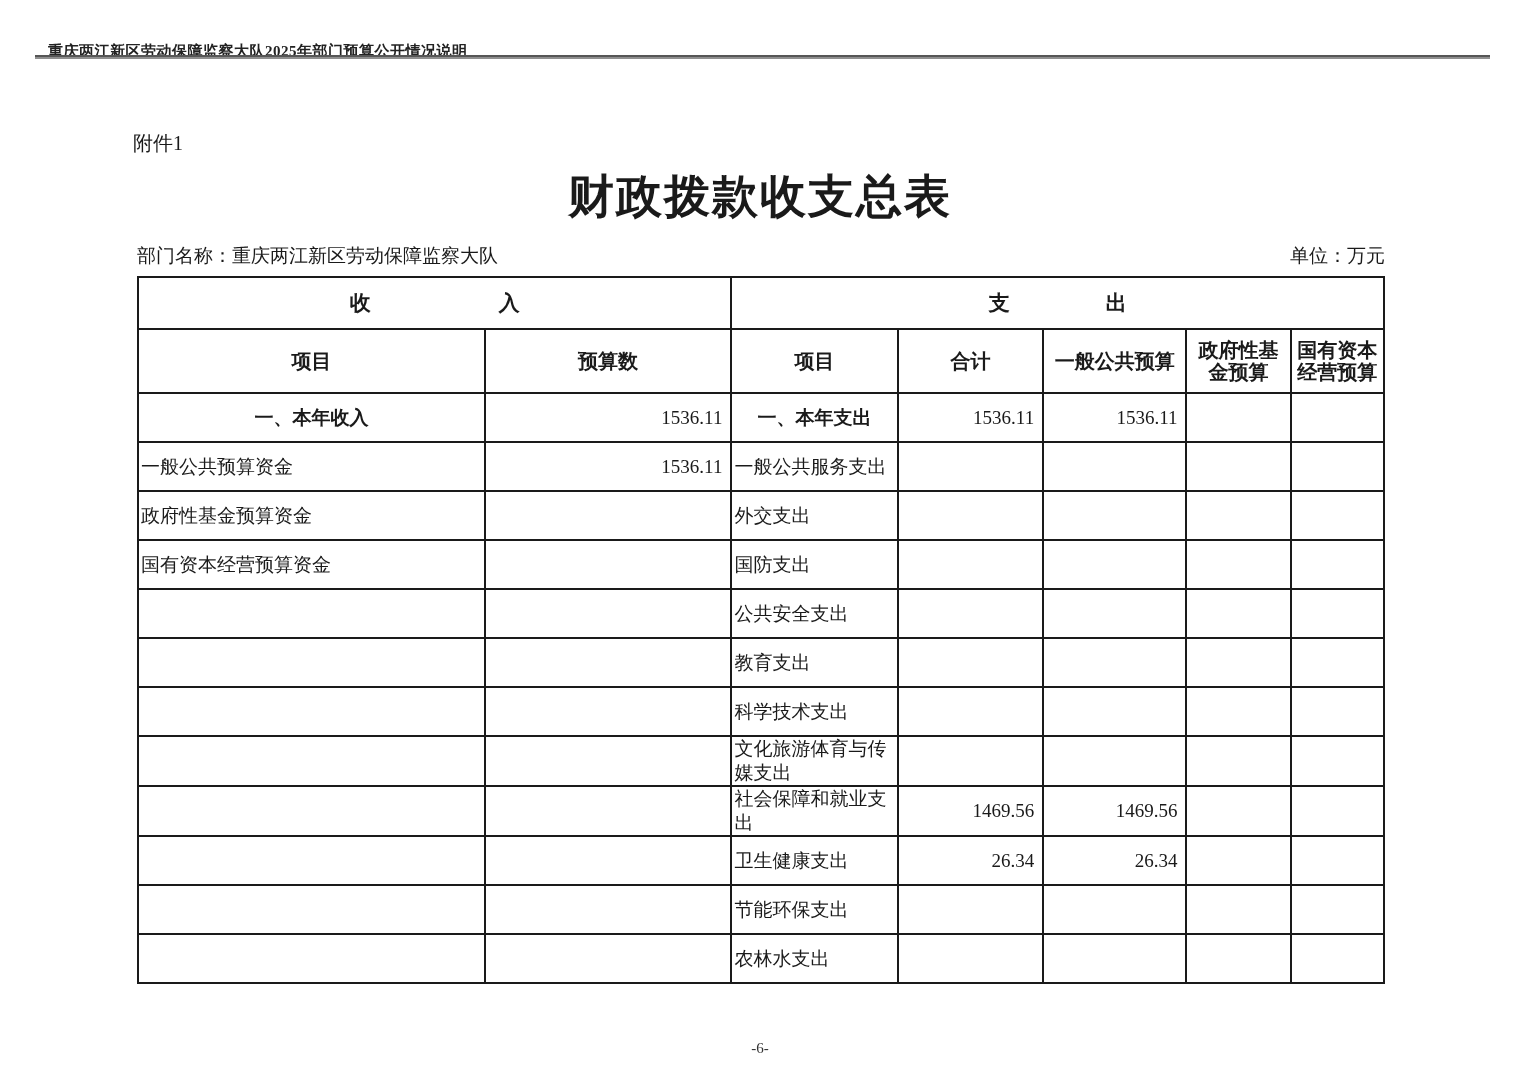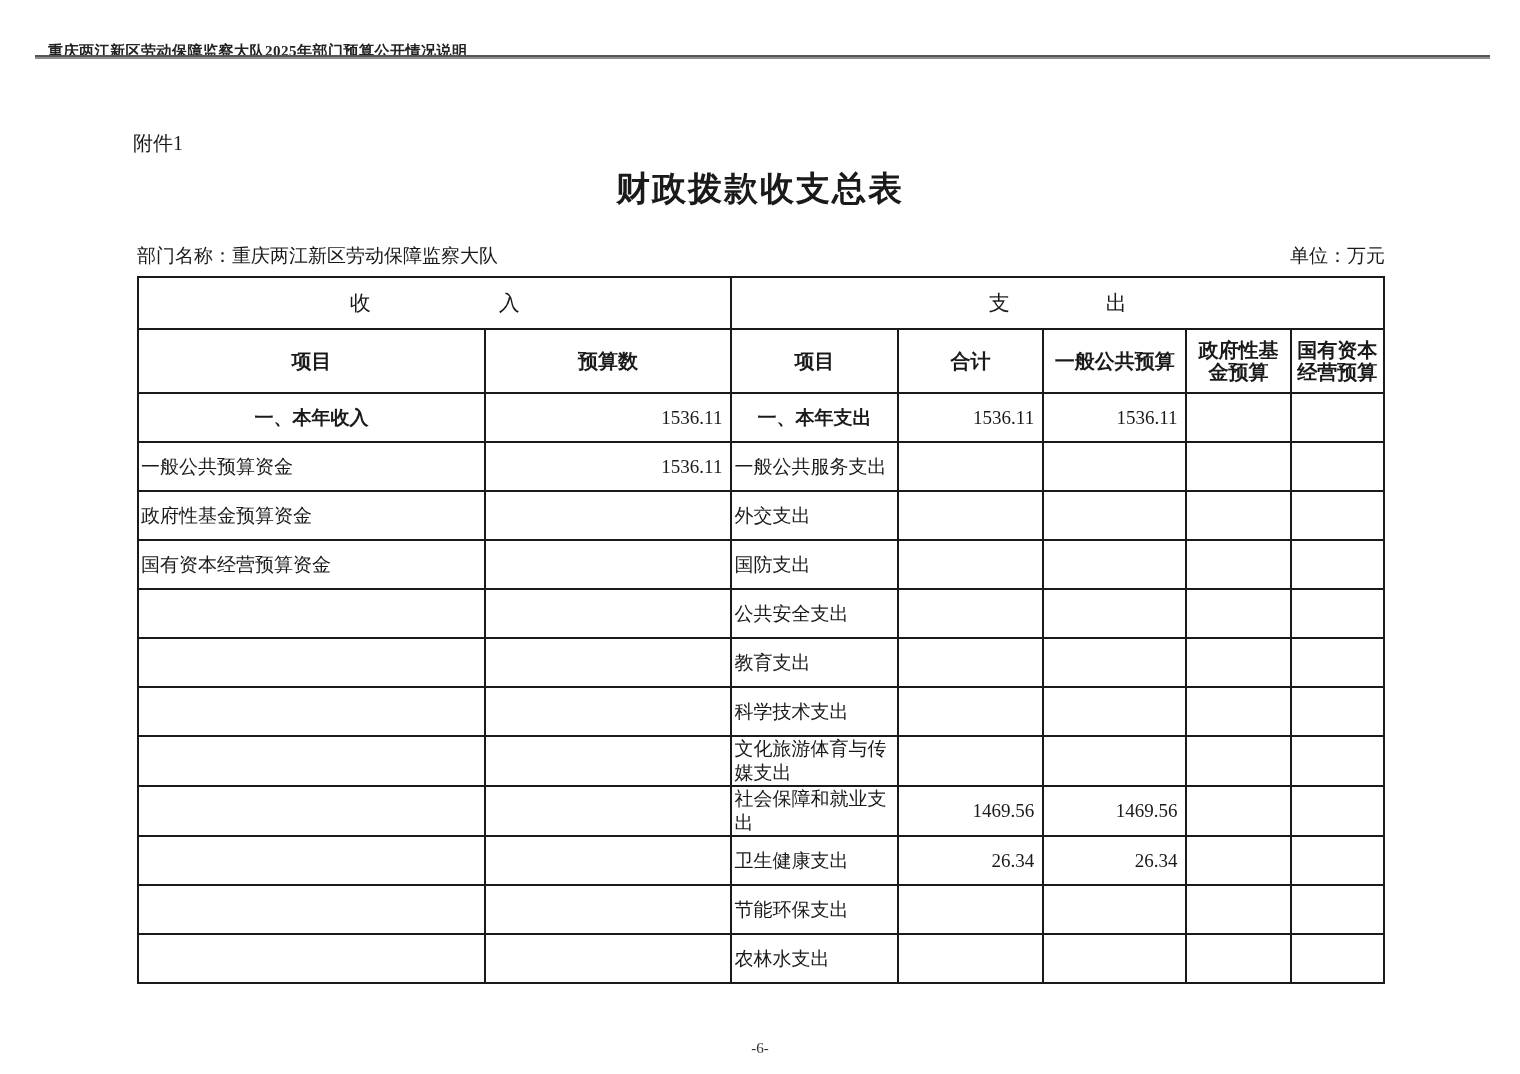--- a/index.html
+++ b/index.html
@@ -3,27 +3,27 @@
 <meta charset="utf-8">
 <style>
   * { margin:0; padding:0; box-sizing:border-box; }
   html,body { width:1520px; height:1074px; background:#ffffff; font-family:"Liberation Serif","DejaVu Serif",serif; color:#1a1a1a; }
   .page { position:relative; width:1520px; height:1074px; background:#fff; overflow:hidden; }
 
   .doc-header { position:absolute; left:48px; top:26px; font-size:15px; font-weight:bold; color:#222; letter-spacing:0.5px;margin-top:16px; }
   .header-rule { position:absolute; left:35px; width:1455px; top:55px; height:1px; border-top:2px solid #565656; border-bottom:2px solid #8f8f8f; }
 
   .attachment { position:absolute; left:133px; top:130px; font-size:20px; }
-  .page-title { position:absolute; left:0; top:166px; width:1520px; text-align:center; font-size:34px; font-weight:bold; letter-spacing:2px; }
+  .page-title { position:absolute; left:0; top:166px; width:1520px; text-align:center; font-size:46px; font-weight:bold; letter-spacing:2px; }
 
   .meta-row { position:absolute; left:137px; top:243px; width:1248px; display:flex; justify-content:space-between; font-size:19px;gap:12px; }
 
   table.budget { position:absolute; left:137px; top:276px; width:1248px; border-collapse:collapse; table-layout:fixed; font-size:19px; }
   table.budget td, table.budget th { border:2px solid #1a1a1a; overflow:hidden; vertical-align:middle; }
-  th.section { height:52px; font-size:21px; font-weight:normal; text-align:center; }
+  th.section { height:52px; font-size:21px; font-weight:bold; text-align:center; }
   .sp-wide { letter-spacing:128px; margin-right:-128px; }
   .sp-med  { letter-spacing:96px;  margin-right:-96px; }
   tr.colhead th { height:64px; font-size:20px; font-weight:bold; text-align:center; padding:0 4px; line-height:22px; }
   tr.datarow td { height:49px; line-height:24px; }
   td.item { text-align:left; padding:0 2px; }
   td.num  { text-align:right; padding:0 8px 0 2px; }
   td.c-bold { text-align:center; font-weight:bold; padding:2px 2px; }
 
   .page-num { position:absolute; left:0; top:1040px; width:1520px; text-align:center; font-size:15px; color:#333; }
 </style>

